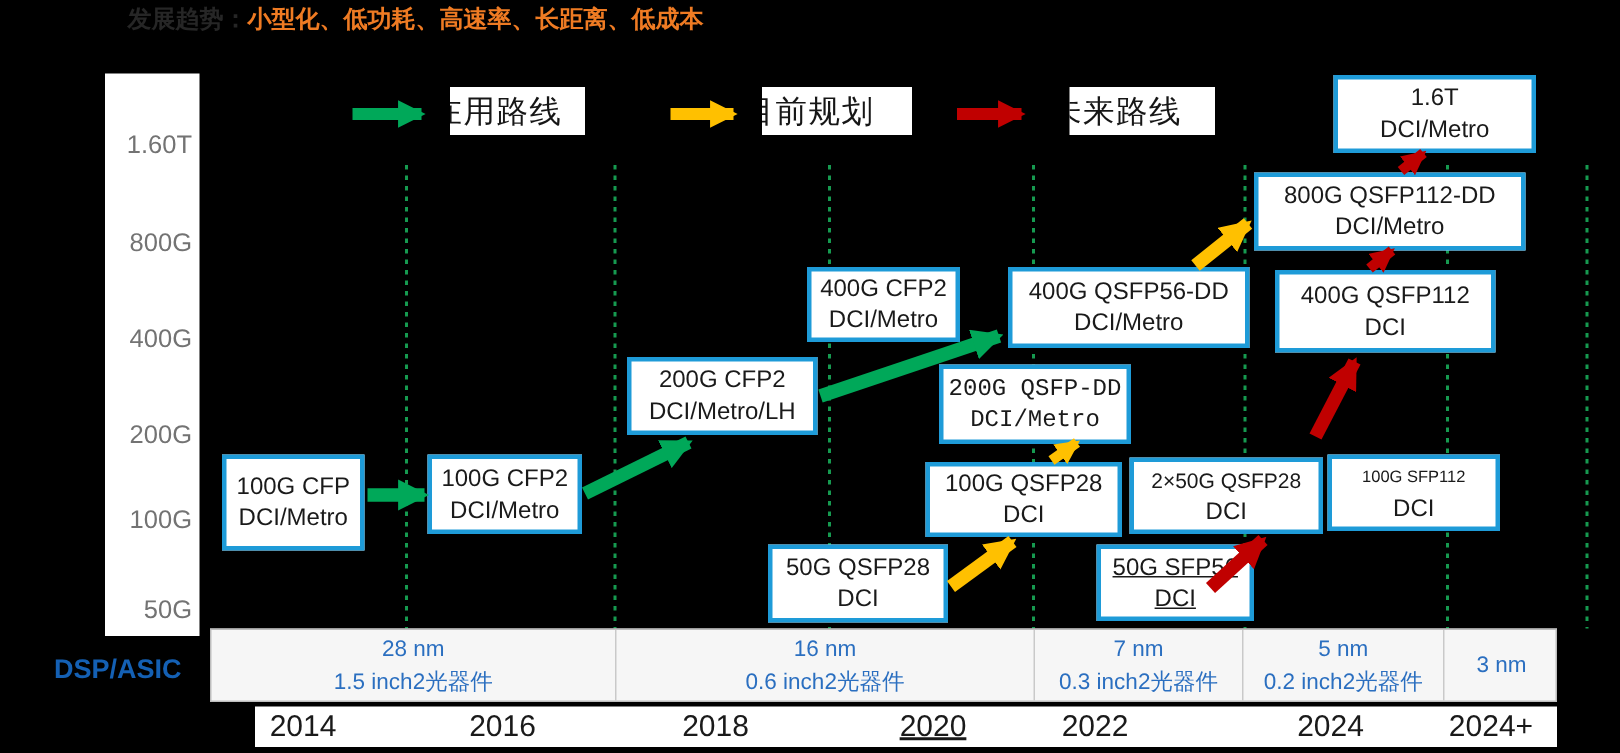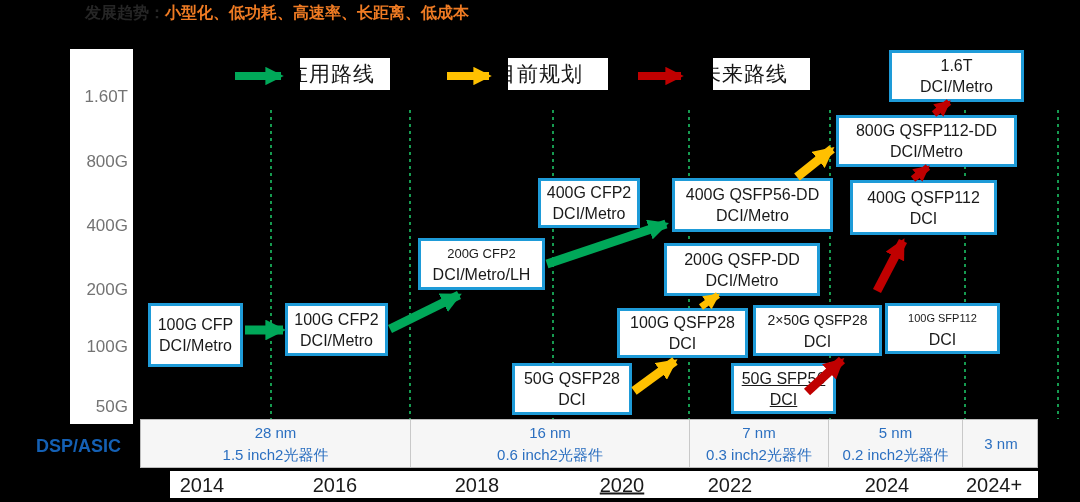--- a/index.html
+++ b/index.html
@@ -67,32 +67,32 @@
   <div id="modules">
       <div class="module" style="left: 148px; top: 303px; width: 95px; height: 64px;">
         <span class="l1" style="font-size: 16px;">100G CFP</span>
         <span class="l2" style="font-size: 16px;">DCI/Metro</span>
       </div>
       <div class="module" style="left: 285px; top: 303px; width: 103px; height: 53px;">
         <span class="l1" style="font-size: 16px;">100G CFP2</span>
         <span class="l2" style="font-size: 16px;">DCI/Metro</span>
       </div>
       <div class="module" style="left: 418px; top: 238px; width: 127px; height: 52px;">
-        <span class="l1" style="font-size: 13px;">200G CFP2</span>
+        <span class="l1" style="font-size: 16px;">200G CFP2</span>
         <span class="l2" style="font-size: 16px;">DCI/Metro/LH</span>
       </div>
       <div class="module" style="left: 538px; top: 178px; width: 102px; height: 50px;">
         <span class="l1" style="font-size: 16px;">400G CFP2</span>
         <span class="l2" style="font-size: 16px;">DCI/Metro</span>
       </div>
       <div class="module" style="left: 672px; top: 178px; width: 161px; height: 54px;">
         <span class="l1" style="font-size: 16px;">400G QSFP56-DD</span>
         <span class="l2" style="font-size: 16px;">DCI/Metro</span>
       </div>
-      <div class="module" style="left: 664px; top: 243px; width: 156px; height: 53px;">
+      <div class="module" style="left: 626px; top: 243px; width: 128px; height: 53px; font-family: Liberation Mono, monospace;">
         <span class="l1" style="font-size: 16px;">200G QSFP-DD</span>
         <span class="l2" style="font-size: 16px;">DCI/Metro</span>
       </div>
       <div class="module" style="left: 617px; top: 308px; width: 131px; height: 50px;">
         <span class="l1" style="font-size: 16px;">100G QSFP28</span>
         <span class="l2" style="font-size: 16px;">DCI</span>
       </div>
       <div class="module" style="left: 753px; top: 305px; width: 129px; height: 51px;">
         <span class="l1" style="font-size: 14px;">2×50G QSFP28</span>
         <span class="l2" style="font-size: 16px;">DCI</span>

